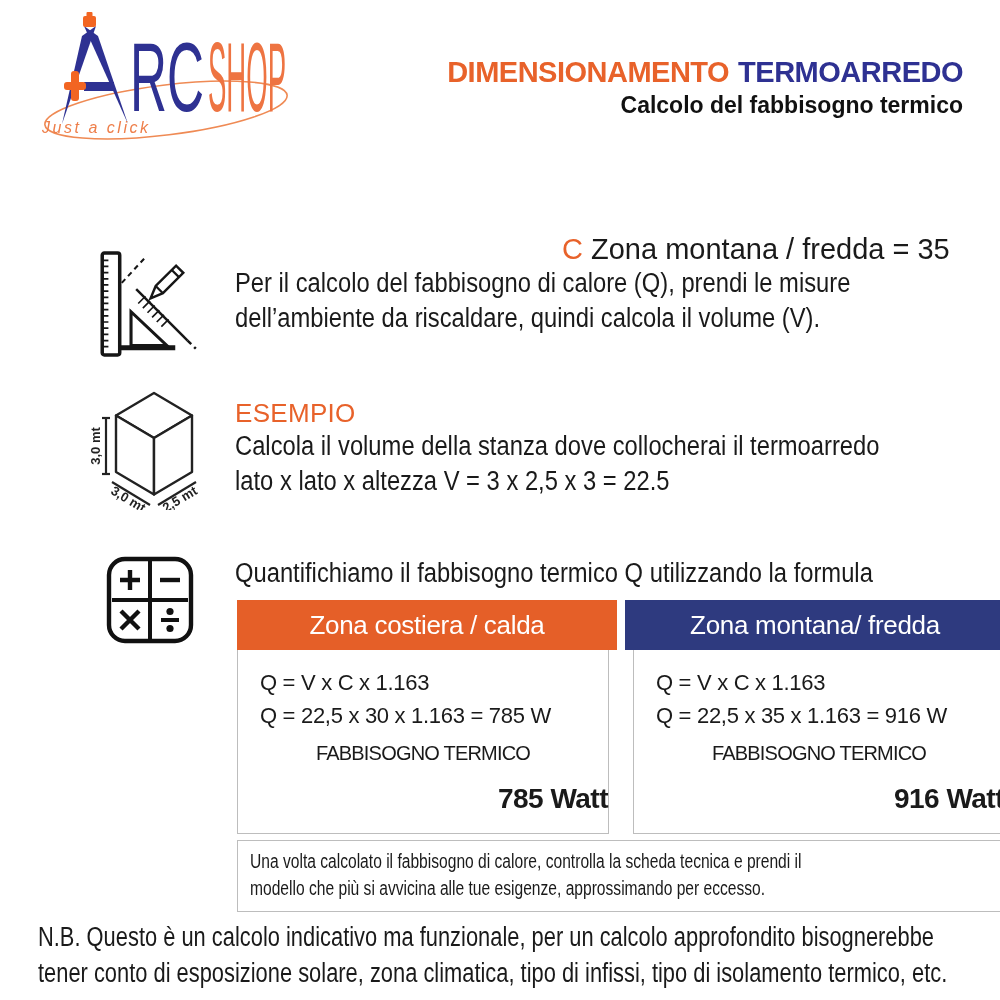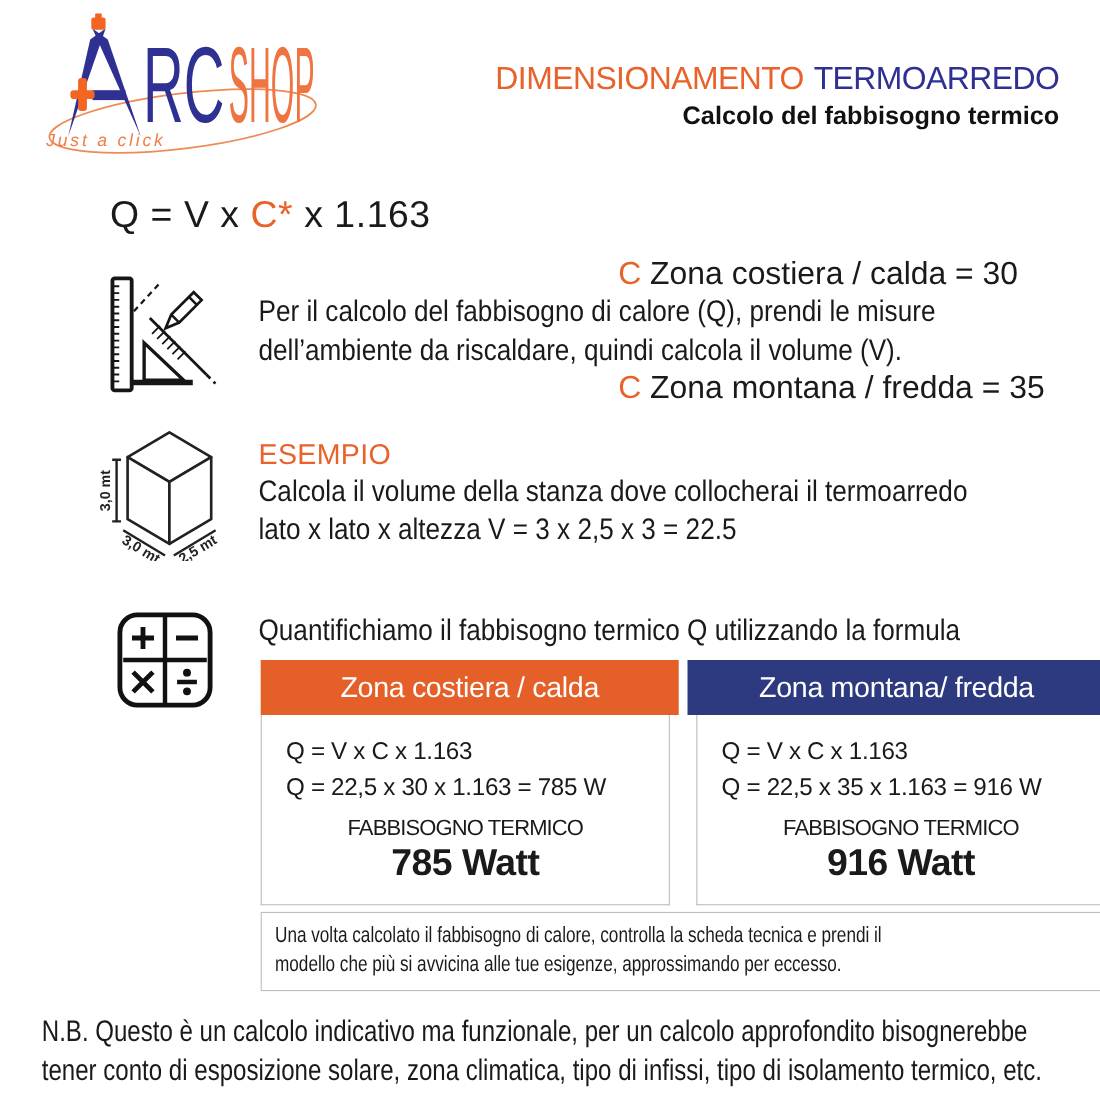--- a/index.html
+++ b/index.html
@@ -14,21 +14,21 @@
   .page{
     position:relative;width:1000px;height:1000px;background:#fff;
     font-family:"Liberation Sans",sans-serif;color:var(--ink);overflow:hidden;
   }
   .abs{position:absolute;}
   .cond{transform:scaleX(0.88);transform-origin:0 0;}
   .cond .ln{display:block;white-space:nowrap;line-height:1.28;}
 
   
   .title-block{position:absolute;top:56px;right:37px;text-align:right;}
-  .title-main{font-size:29px;font-weight:400;letter-spacing:-0.5px;white-space:nowrap;}
+  .title-main{font-size:29px;font-weight:700;letter-spacing:-0.5px;white-space:nowrap;}
   .title-orange{color:var(--orange);}
   .title-navy{color:var(--navy);margin-left:9px;}
   .subtitle{font-size:23px;font-weight:700;margin-top:3px;color:#111;}
 
   
   .formula{left:100px;top:176px;font-size:34px;letter-spacing:0.5px;white-space:pre;}
   .formula .cstar{color:var(--orange);}
   .coeffs{left:562px;top:162px;font-size:29px;line-height:1.2;white-space:pre;}
   .coeffs .c{color:var(--orange);}
 
@@ -43,21 +43,21 @@
   .t-head{display:flex;gap:8px;}
   .t-head .hcell{flex:1;height:50px;display:flex;align-items:center;justify-content:center;
     color:#fff;font-size:26px;letter-spacing:-0.3px;}
   .hcell.orange{background:var(--orange-bg);}
   .hcell.navy{background:var(--navy-bg);text-align:center;}
   .t-body{display:flex;gap:24px;}
   .t-body .bcell{flex:1;border:1px solid var(--border);border-top:none;background:#fff;
     padding:16px 0 18px;}
   .formulas{padding-left:22px;font-size:22px;line-height:1.5;letter-spacing:-0.3px;white-space:nowrap;}
   .result-label{text-align:center;font-size:20px;margin-top:10px;letter-spacing:-0.8px;}
-  .result-value{text-align:center;font-size:34px;font-weight:700;margin-top:0;letter-spacing:-0.5px;}
+  .result-value{text-align:right;font-size:28px;font-weight:700;margin-top:18px;letter-spacing:-0.5px;}
   .t-note{border:1px solid var(--border);margin-top:6px;padding:7px 12px 9px;}
   .t-note .nln{display:block;white-space:nowrap;font-size:20px;line-height:1.35;
     transform:scaleX(0.78);transform-origin:0 0;}
 
   
   .footnote{left:38px;top:920px;font-size:27px;}
   .footnote.cond{transform:scaleX(0.81);}
   .footnote .ln{line-height:1.33;}
 
   svg text{font-family:"Liberation Sans",sans-serif;}
@@ -84,24 +84,22 @@
     <text x="4" y="121" font-size="16" font-style="italic" fill="#EE7E49" textLength="106" lengthAdjust="spacing">Just a click</text>
   </svg>
 
   <div class="title-block">
     <div class="title-main">
       <span class="title-orange">DIMENSIONAMENTO</span><span class="title-navy">TERMOARREDO</span>
     </div>
     <div class="subtitle">Calcolo del fabbisogno termico</div>
   </div>
 
-  <div class="abs formula"><span>Q = V x </span><span class="cstar">C*</span><span> x 1.163</span></div>
 
   <div class="abs coeffs">
-    <div><span class="c">C</span><span> Zona costiera / calda = 30</span></div>
     <div><span class="c">C</span><span> Zona montana / fredda = 35</span></div>
   </div>
 
   <svg class="abs" style="left:98px;top:250px;" width="100" height="108" viewBox="0 0 95 105" aria-hidden="true">
     <g stroke="#161616" fill="none">
       <rect x="3" y="3" width="17" height="99" rx="2" stroke-width="3.4" fill="#fff"></rect>
       <path stroke-width="1.7" d="M3 10h6M3 16h6M3 22h6M3 28h6M3 34h6M3 40h6M3 46h6M3 52h6M3 58h6M3 64h6M3 70h6M3 76h6M3 82h6M3 88h6M3 94h6"></path>
       <path d="M20 95H74" stroke-width="5"></path>
       <path d="M31 60 L31 93 L66 93 Z" stroke-width="3"></path>
       <path d="M22 32 L46 6" stroke-width="2" stroke-dasharray="5 4"></path>

